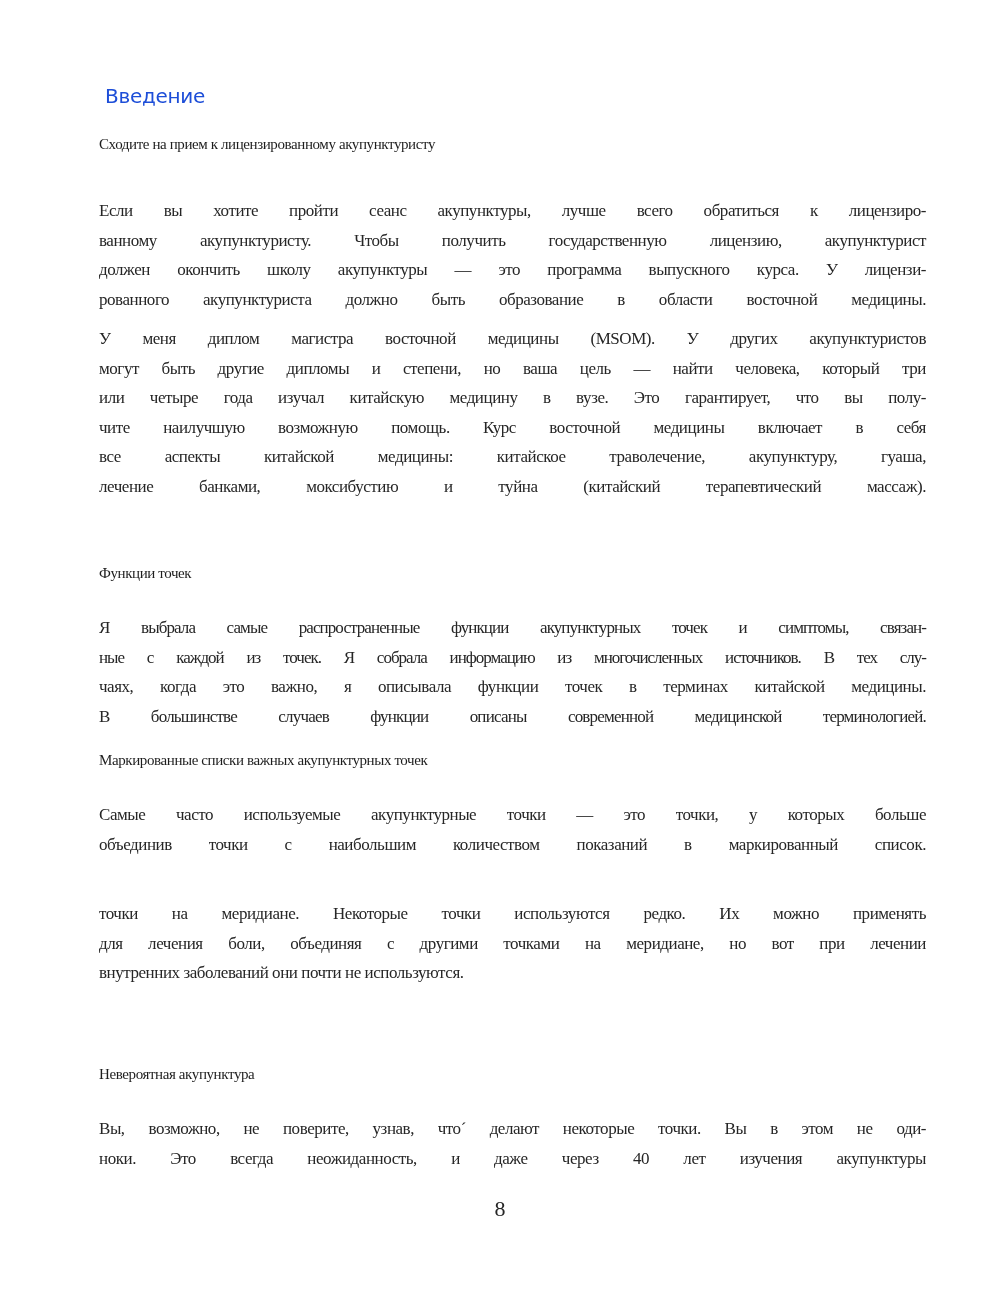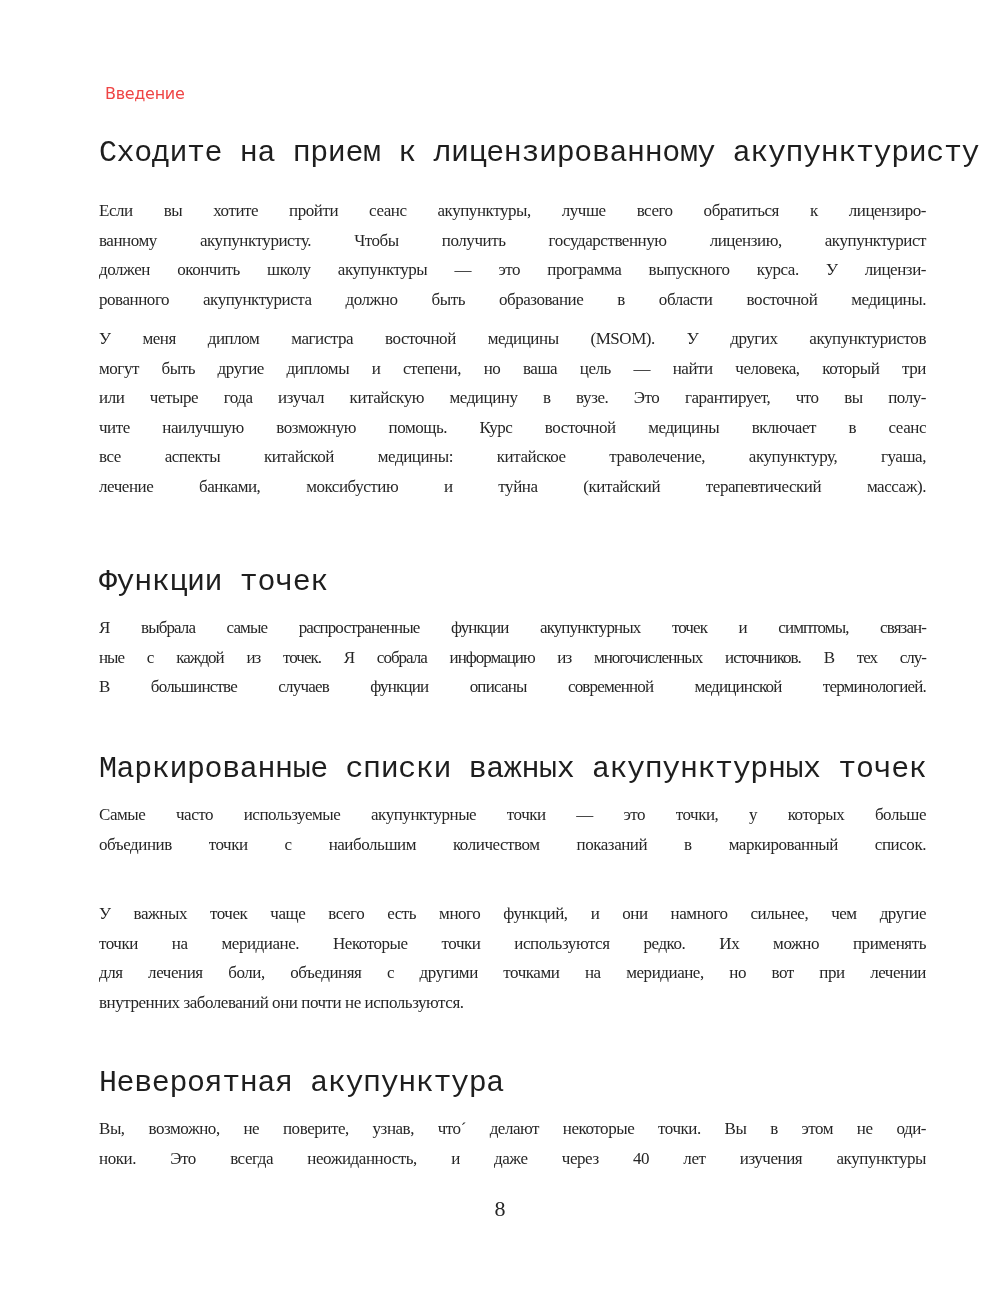--- a/index.html
+++ b/index.html
@@ -18,29 +18,29 @@
       position: absolute;
       left: 99px;
       top: 0;
       width: 827px;
     }
     .running-head {
       position: absolute;
       left: 105px;
       top: 84px;
       font-family: "DejaVu Sans", sans-serif;
-      font-size: 16px;
-      color: #ef4444;
+      font-size: 20px;
+      color: #1d4ed8;
       letter-spacing: -0.3px;
     }
     .heading {
       position: absolute;
       left: 0;
-      font-family: Liberation Mono, monospace;
-      font-size: 30px;
+      font-family: Liberation Serif, serif;
+      font-size: 15px;
       color: #1e1e1e;
       letter-spacing: -0.4px;
       white-space: nowrap;
       margin: 0;
       font-weight: normal;
     }
     .para {
       position: absolute;
       left: 0;
       width: 827px;
@@ -94,42 +94,42 @@
       <div class="line"><span class="inner">Если вы хотите пройти сеанс акупунктуры, лучше всего обратиться к лицензиро-</span></div>
       <div class="line"><span class="inner">ванному акупунктуристу. Чтобы получить государственную лицензию, акупунктурист</span></div>
       <div class="line"><span class="inner">должен окончить школу акупунктуры — это программа выпускного курса. У лицензи-</span></div>
       <div class="line"><span class="inner">рованного акупунктуриста должно быть образование в области восточной медицины.</span></div>
     </div>
 
     <div class="para" style="top:324px;">
       <div class="line"><span class="inner">У меня диплом магистра восточной медицины (MSOM). У других акупунктуристов</span></div>
       <div class="line"><span class="inner">могут быть другие дипломы и степени, но ваша цель — найти человека, который три</span></div>
       <div class="line"><span class="inner">или четыре года изучал китайскую медицину в вузе. Это гарантирует, что вы полу-</span></div>
-      <div class="line"><span class="inner">чите наилучшую возможную помощь. Курс восточной медицины включает в сеанс</span></div>
+      <div class="line"><span class="inner">чите наилучшую возможную помощь. Курс восточной медицины включает в себя</span></div>
       <div class="line"><span class="inner">все аспекты китайской медицины: китайское траволечение, акупунктуру, гуаша,</span></div>
       <div class="line"><span class="inner">лечение банками, моксибустию и туйна (китайский терапевтический массаж).</span></div>
     </div>
 
     <h2 class="heading" style="top:541px;margin-top:24px;">Функции точек</h2>
 
     <div class="para" style="top:613px;">
       <div class="line" style="letter-spacing:-0.9px;"><span class="inner">Я выбрала самые распространенные функции акупунктурных точек и симптомы, связан-</span></div>
       <div class="line" style="letter-spacing:-1.0px;"><span class="inner">ные с каждой из точек. Я собрала информацию из многочисленных источников. В тех слу-</span></div>
+      <div class="line"><span class="inner">чаях, когда это важно, я описывала функции точек в терминах китайской медицины.</span></div>
       <div class="line" style="letter-spacing:-0.8px;"><span class="inner">В большинстве случаев функции описаны современной медицинской терминологией.</span></div>
     </div>
 
     <h2 class="heading" style="top:752px;">Маркированные списки важных акупунктурных точек</h2>
 
     <div class="para" style="top:800px;text-decoration:underline;">
       <div class="line"><span class="inner">Самые часто используемые акупунктурные точки — это точки, у которых больше</span></div>
       <div class="line"><span class="inner">объединив точки с наибольшим количеством показаний в маркированный список.</span></div>
     </div>
 
     <div class="para" style="top:899px;">
-      <div class="line"><span class="inner">У важных точек чаще всего есть много функций, и они намного сильнее, чем другие</span></div>
       <div class="line"><span class="inner">точки на меридиане. Некоторые точки используются редко. Их можно применять</span></div>
       <div class="line"><span class="inner">для лечения боли, объединяя с другими точками на меридиане, но вот при лечении</span></div>
       <div class="line last"><span class="inner" style="text-align-last:left;">внутренних заболеваний они почти не используются.</span></div>
     </div>
 
     <h2 class="heading" style="top:1066px;">Невероятная акупунктура</h2>
 
     <div class="para" style="top:1114px;">
       <div class="line"><span class="inner">Вы, возможно, не поверите, узнав, что´ делают некоторые точки. Вы в этом не оди-</span></div>
       <div class="line"><span class="inner">ноки. Это всегда неожиданность, и даже через 40 лет изучения акупунктуры</span></div>

